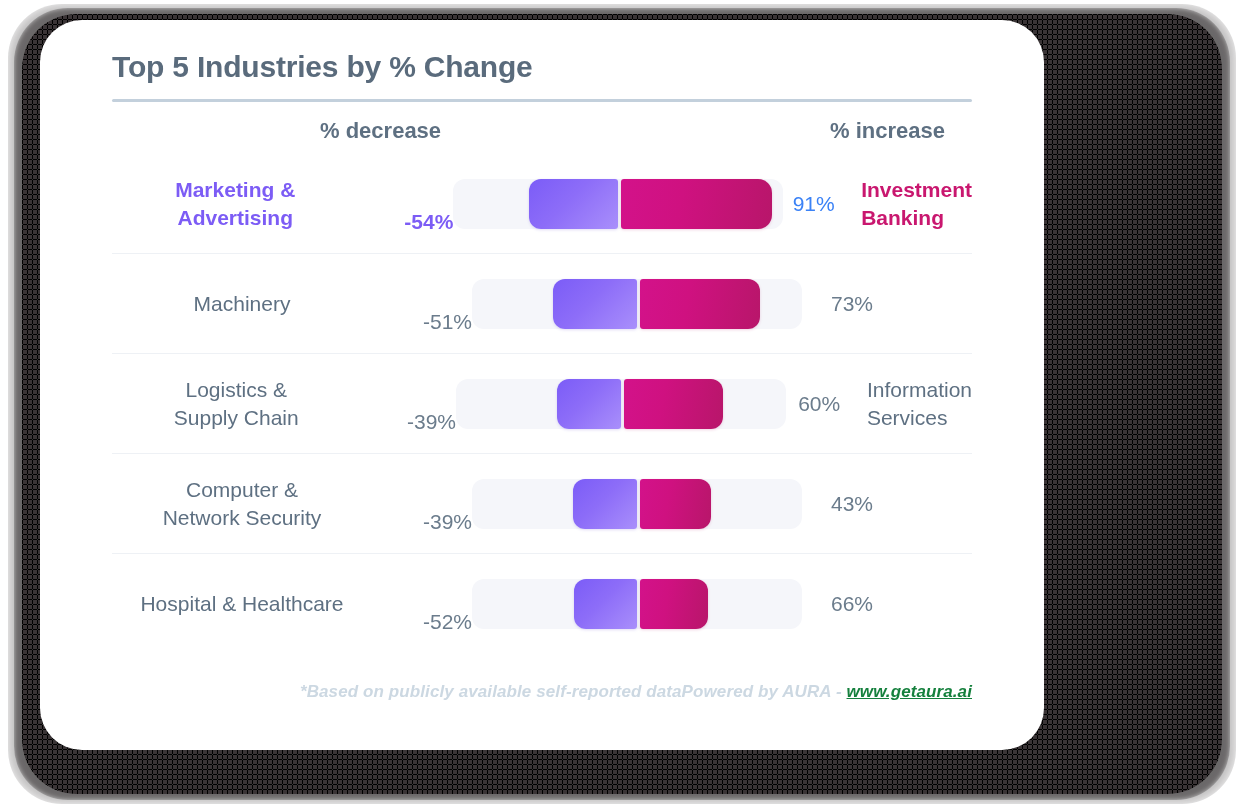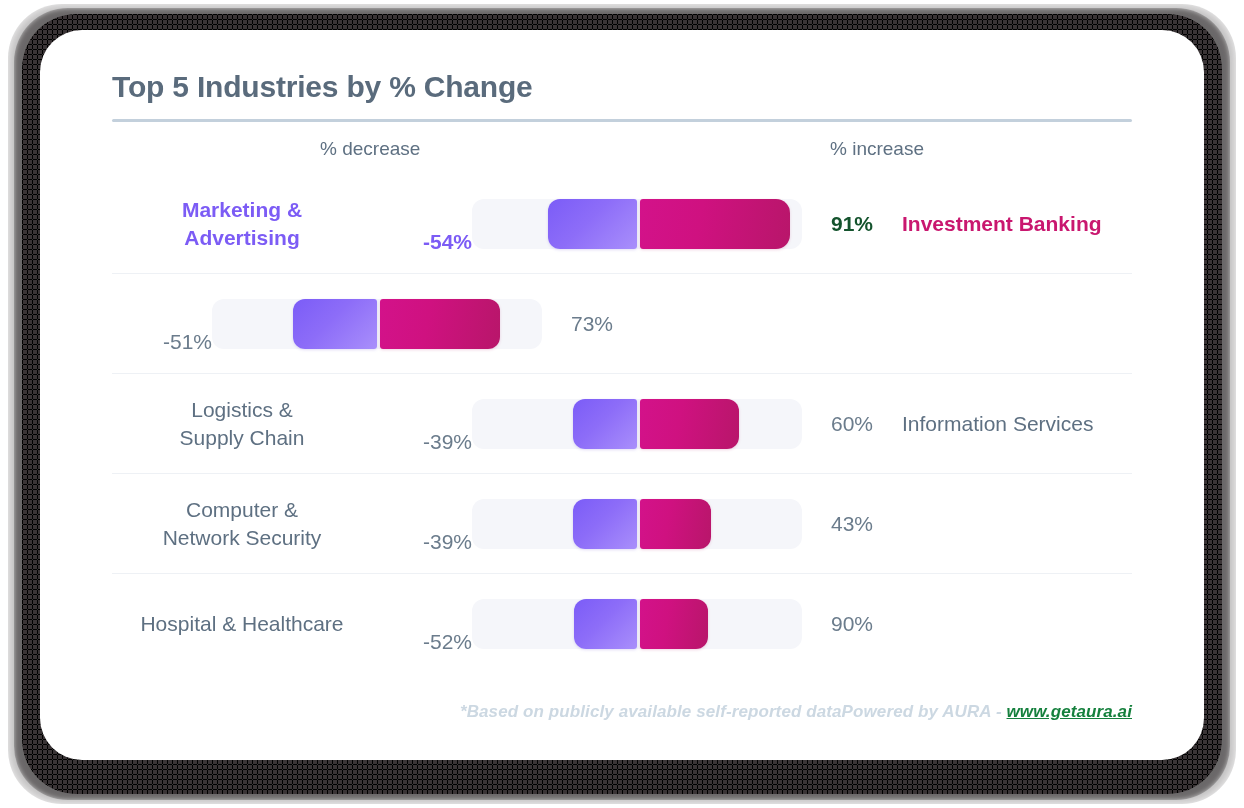--- a/index.html
+++ b/index.html
@@ -49,26 +49,26 @@
   .shadow-noise.c {
     left: 8px; top: 4px; width: 1228px; height: 800px;
     opacity: .3;
     filter: blur(6px);
   }
 
   
   .card {
     position: absolute;
     left: 40px;
-    top: 30px;
-    width: 1164px;
+    top: 20px;
+    width: 1004px;
     height: 730px;
     background: #ffffff;
     border-radius: 42px;
-    padding: 25px 0 0 0;
+    padding: 15px 0 0 0;
     overflow: hidden;
   }
 
   .card-inner {
     padding: 0 72px;
   }
 
   
   .title {
     font-size: 30px;
@@ -86,23 +86,24 @@
   }
 
   
   .axis-labels {
     position: relative;
     height: 52px;
   }
   .axis-label {
     position: absolute;
     top: 16px;
-    font-size: 19px;
+    font-size: 22px;
     color: #5e7082;
     white-space: nowrap;
+    font-weight: bold;
   }
   .axis-label.dec { left: 208px; }
   .axis-label.inc { left: 718px; }
 
   
   .rows { position: relative; }
 
   .row {
     display: flex;
     align-items: center;
@@ -150,22 +151,22 @@
   
   .row.highlight .col-left-name {
     color: #7c5cf5;
     font-weight: 700;
   }
   .row.highlight .col-left-val {
     color: #7c5cf5;
     font-weight: 700;
   }
   .row.highlight .col-right-val {
-    color: #14532d;
-    font-weight: 700;
+    color: #3b82f6;
+    font-weight: 400;
   }
   .row.highlight .col-right-name {
     color: #c9176f;
     font-weight: 700;
   }
 
   
   .track {
     position: absolute;
     left: 0; top: 0;
@@ -237,20 +238,21 @@
             <div class="col-left-val">-54%</div>
             <div class="col-bars">
               <div class="track"></div>
               <div class="bar bar-dec" style="left: 75.9px; width: 89.1px;"></div>
               <div class="bar bar-inc" style="left: 168px; width: 150.15px;"></div>
             </div>
             <div class="col-right-val">91%</div>
             <div class="col-right-name">Investment Banking</div>
           </div>
           <div class="row">
+            <div class="col-left-name">Machinery</div>
             <div class="col-left-val">-51%</div>
             <div class="col-bars">
               <div class="track"></div>
               <div class="bar bar-dec" style="left: 80.85px; width: 84.15px;"></div>
               <div class="bar bar-inc" style="left: 168px; width: 120.45px;"></div>
             </div>
             <div class="col-right-val">73%</div>
           </div>
           <div class="row">
             <div class="col-left-name">Logistics &amp;
@@ -276,21 +278,21 @@
             <div class="col-right-val">43%</div>
           </div>
           <div class="row">
             <div class="col-left-name">Hospital &amp; Healthcare</div>
             <div class="col-left-val">-52%</div>
             <div class="col-bars">
               <div class="track"></div>
               <div class="bar bar-dec" style="left: 102.3px; width: 62.7px;"></div>
               <div class="bar bar-inc" style="left: 168px; width: 67.65px;"></div>
             </div>
-            <div class="col-right-val">90%</div>
+            <div class="col-right-val">66%</div>
           </div>
         </div>
 
       <div class="footer">
         <div class="footer-left">*Based on publicly available self-reported data</div>
         <div class="footer-right"><span>Powered by AURA - </span><span class="url">www.getaura.ai</span></div>
       </div>
 
     </div>
   </div>

